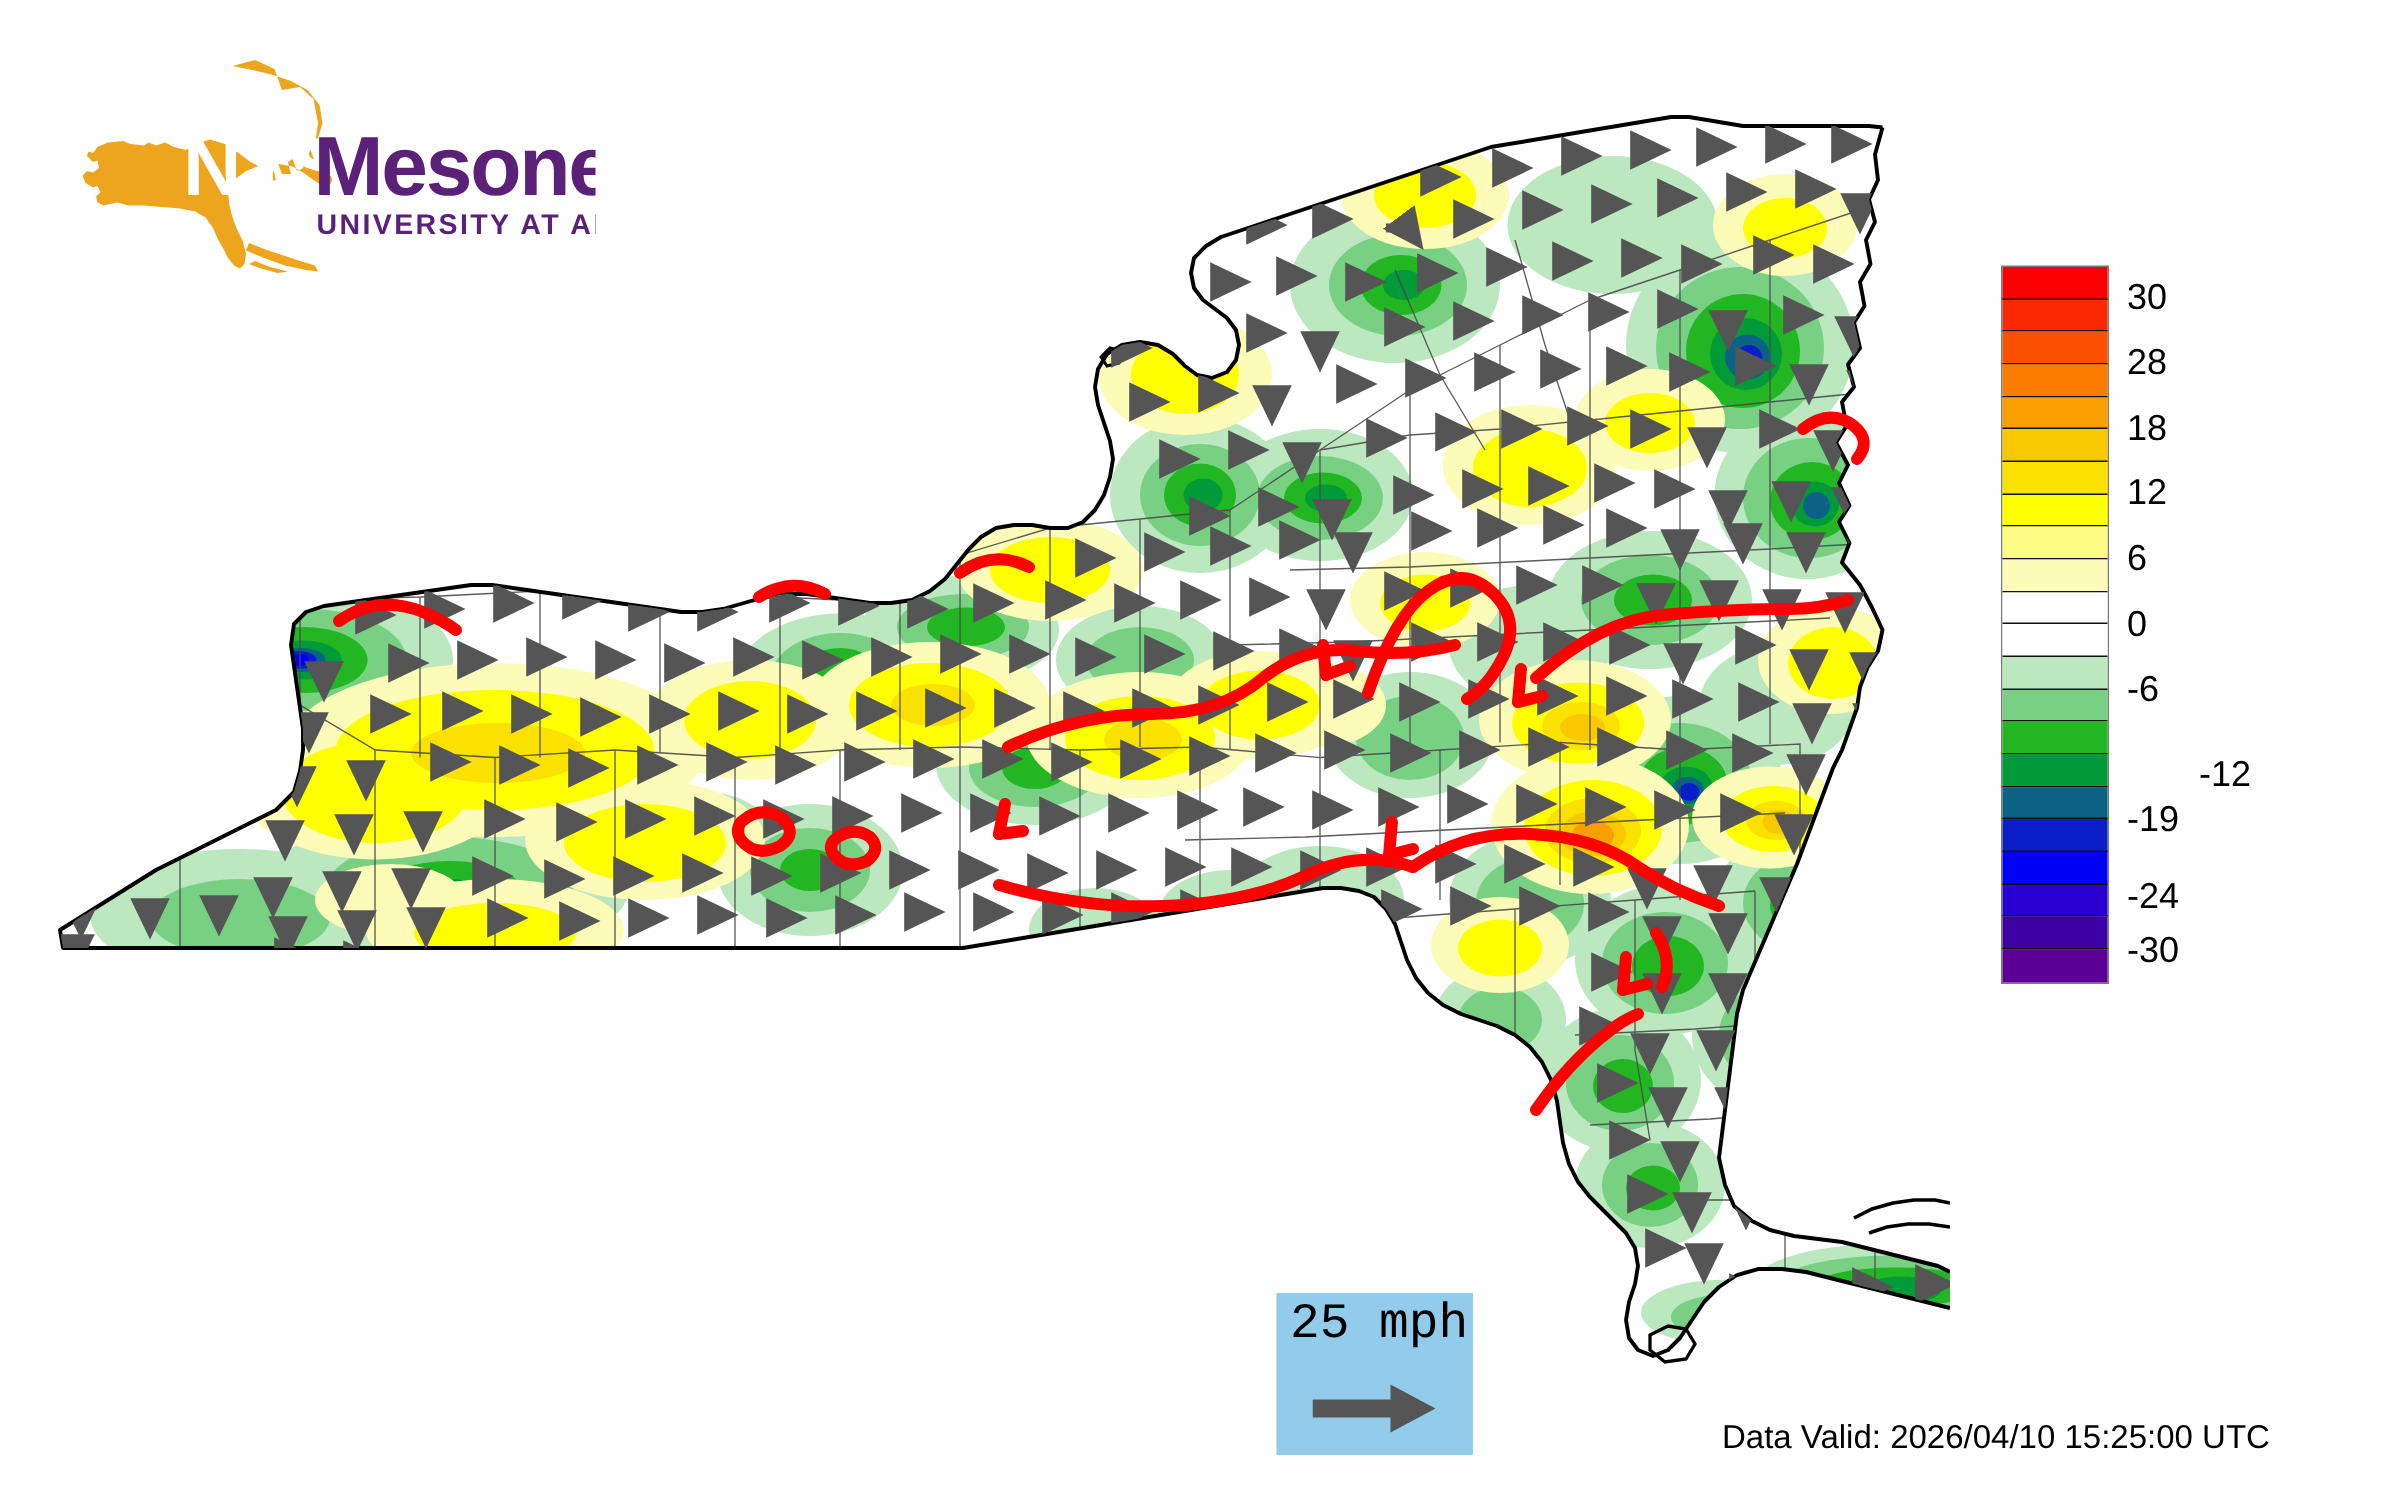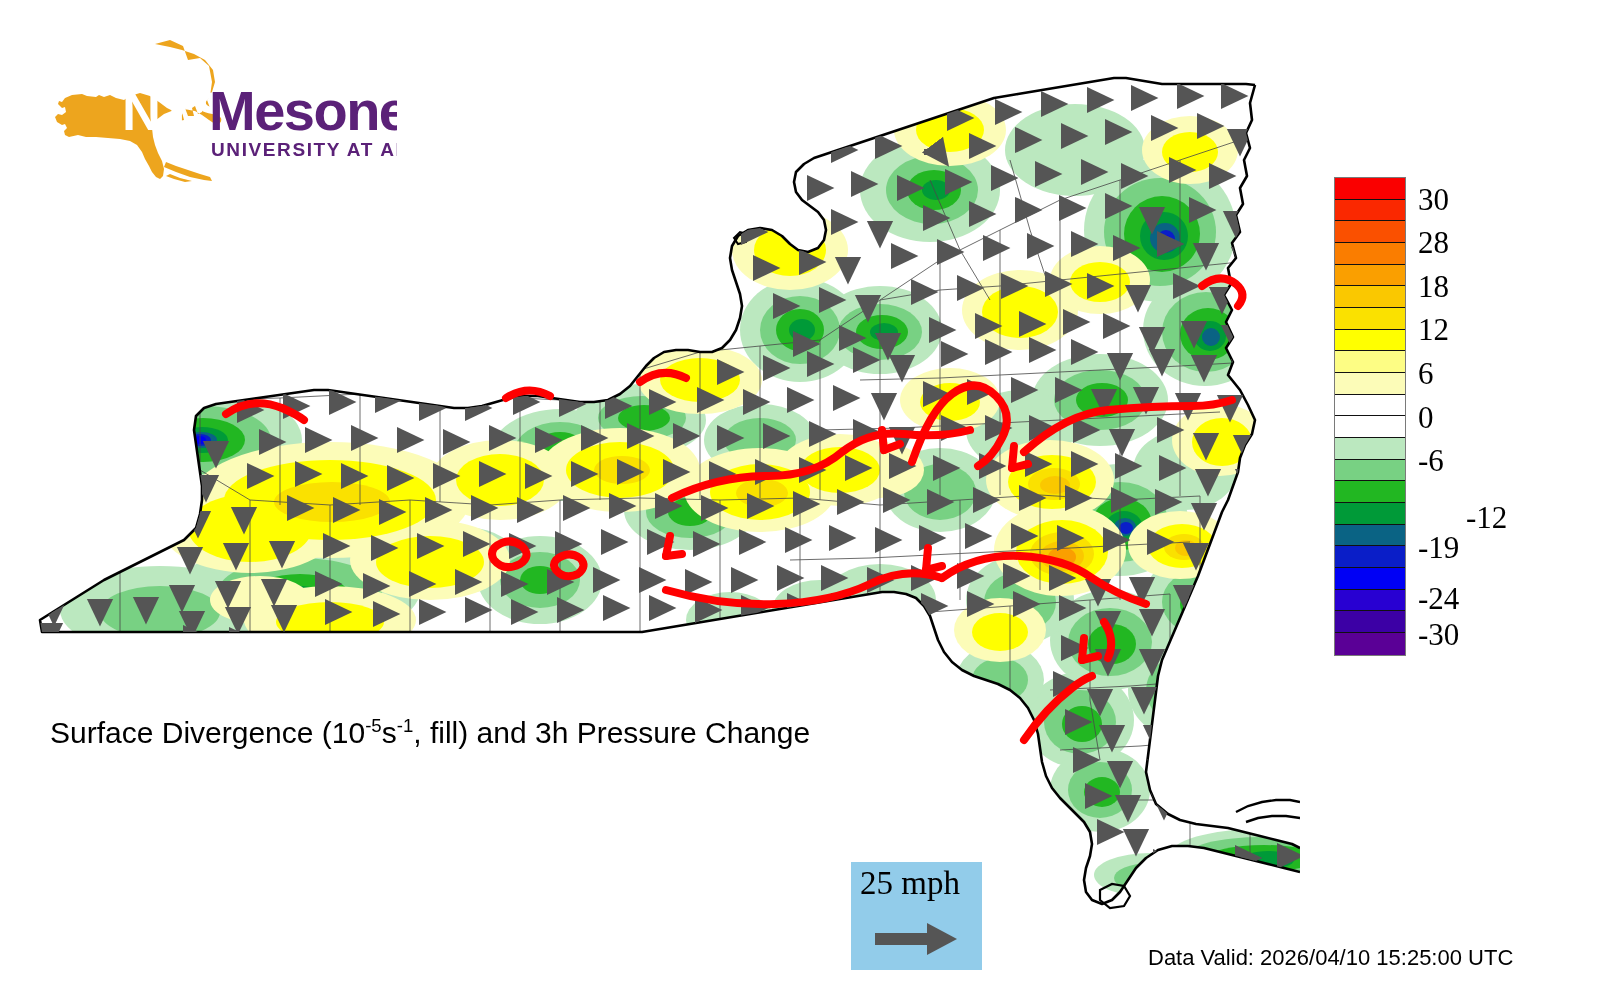--- a/index.html
+++ b/index.html
@@ -77,26 +77,26 @@
   #colorbar-ticks {
     position: absolute;
     left: 1418px;
     top: 177px;
     width: 90px;
     height: 479px;
   }
   .cb-tick {
     position: absolute;
     left: 0;
-    font-size: 31px;
+    font-size: 24px;
     line-height: 1;
     white-space: nowrap;
     transform: translateY(-50%);
     text-align: center;
-    font-family: Liberation Serif, serif;
+    font-family: Liberation Sans, sans-serif;
   }
 
   
   #caption-block {
     position: absolute;
     left: 50px;
     top: 718px;
     width: 900px;
   }
   .caption-line {
@@ -122,21 +122,21 @@
     background: #92ccea;
   }
   #wind-scale-label {
     position: absolute;
     left: 9px;
     top: 3px;
     font-size: 33px;
     line-height: 1.1;
     color: #000;
     white-space: nowrap;
-    font-family: Liberation Serif, serif;
+    font-family: Liberation Mono, monospace;
   }
   #wind-scale-arrow {
     position: absolute;
     left: 24px;
     top: 60px;
   }
 
   
   #data-valid {
     position: absolute;
@@ -909,23 +909,20 @@
     <div class="cb-tick" style="top: 195.955px;">6</div>
     <div class="cb-tick" style="top: 239.5px;">0</div>
     <div class="cb-tick" style="top: 283.045px;">-6</div>
     <div class="cb-tick" style="top: 340px; margin-left: 48px;">-12</div>
     <div class="cb-tick" style="top: 370.136px;">-19</div>
     <div class="cb-tick" style="top: 421px;">-24</div>
     <div class="cb-tick" style="top: 457.227px;">-30</div>
   </div>
 
 <div id="caption-block">
-  <div class="caption-line">
-    <span>Surface Divergence (10</span><sup>-5</sup><span>s</span><sup>-1</sup><span>, fill) and 3h Pressure Change</span>
-  </div>
 </div>
 
 <div id="wind-scale">
   <div id="wind-scale-label">25 mph</div>
   <div id="wind-scale-arrow">
     <svg width="84" height="34" viewBox="0 0 84 34" xmlns="http://www.w3.org/2000/svg">
       <path d="M0 11 L52 11 L52 1 L82 17 L52 33 L52 23 L0 23 Z" fill="#555555"></path>
     </svg>
   </div>
 </div>

